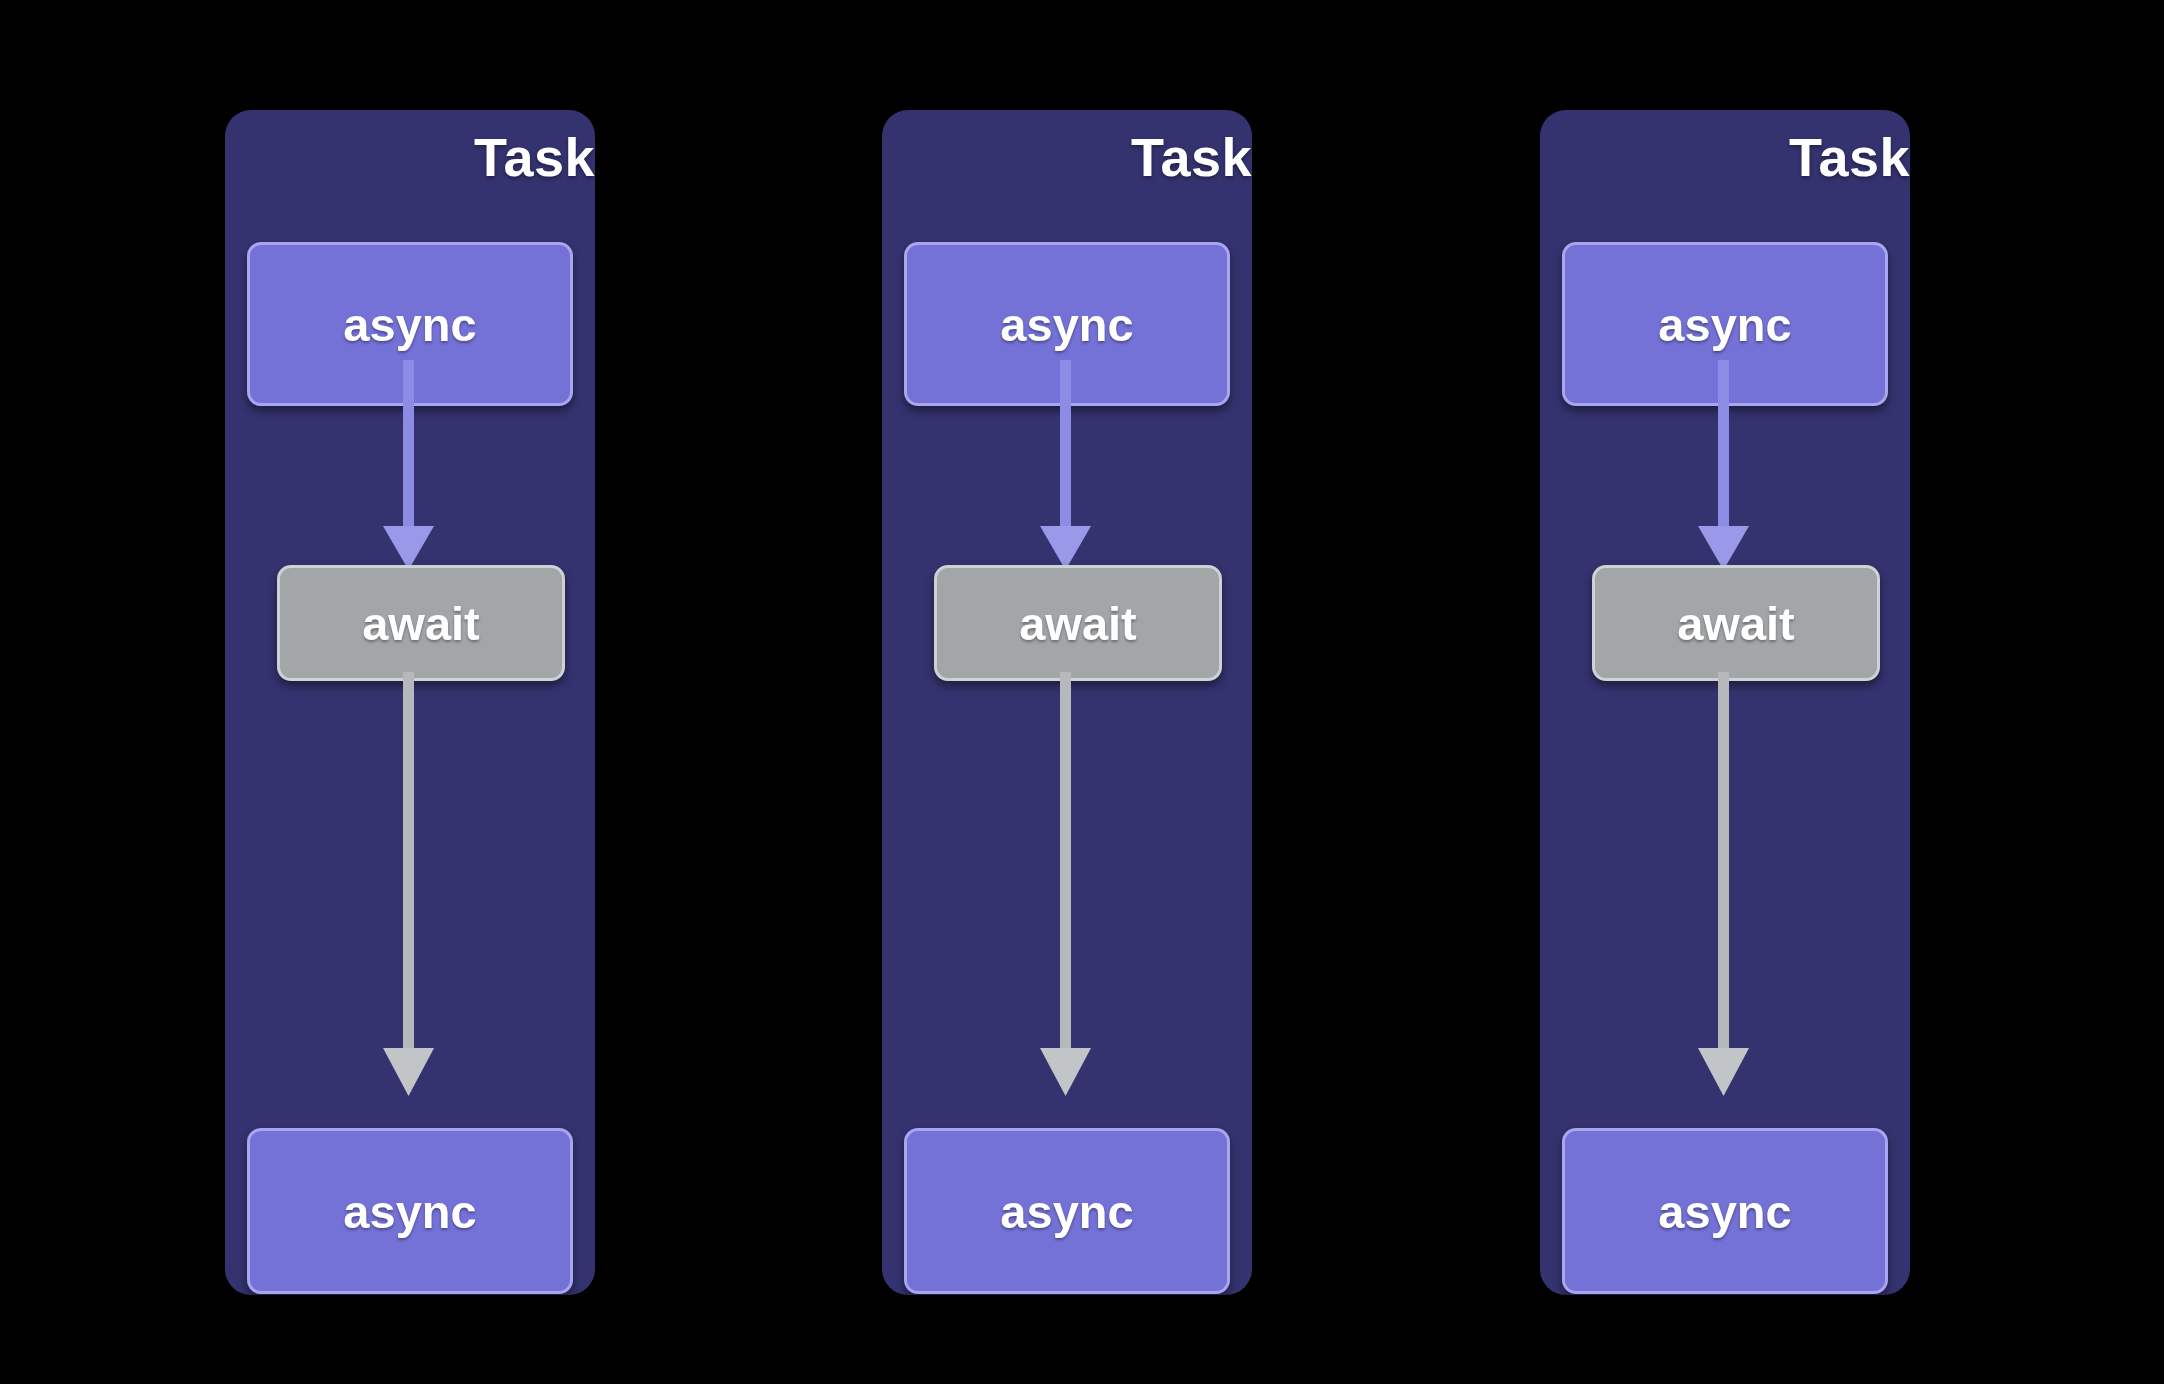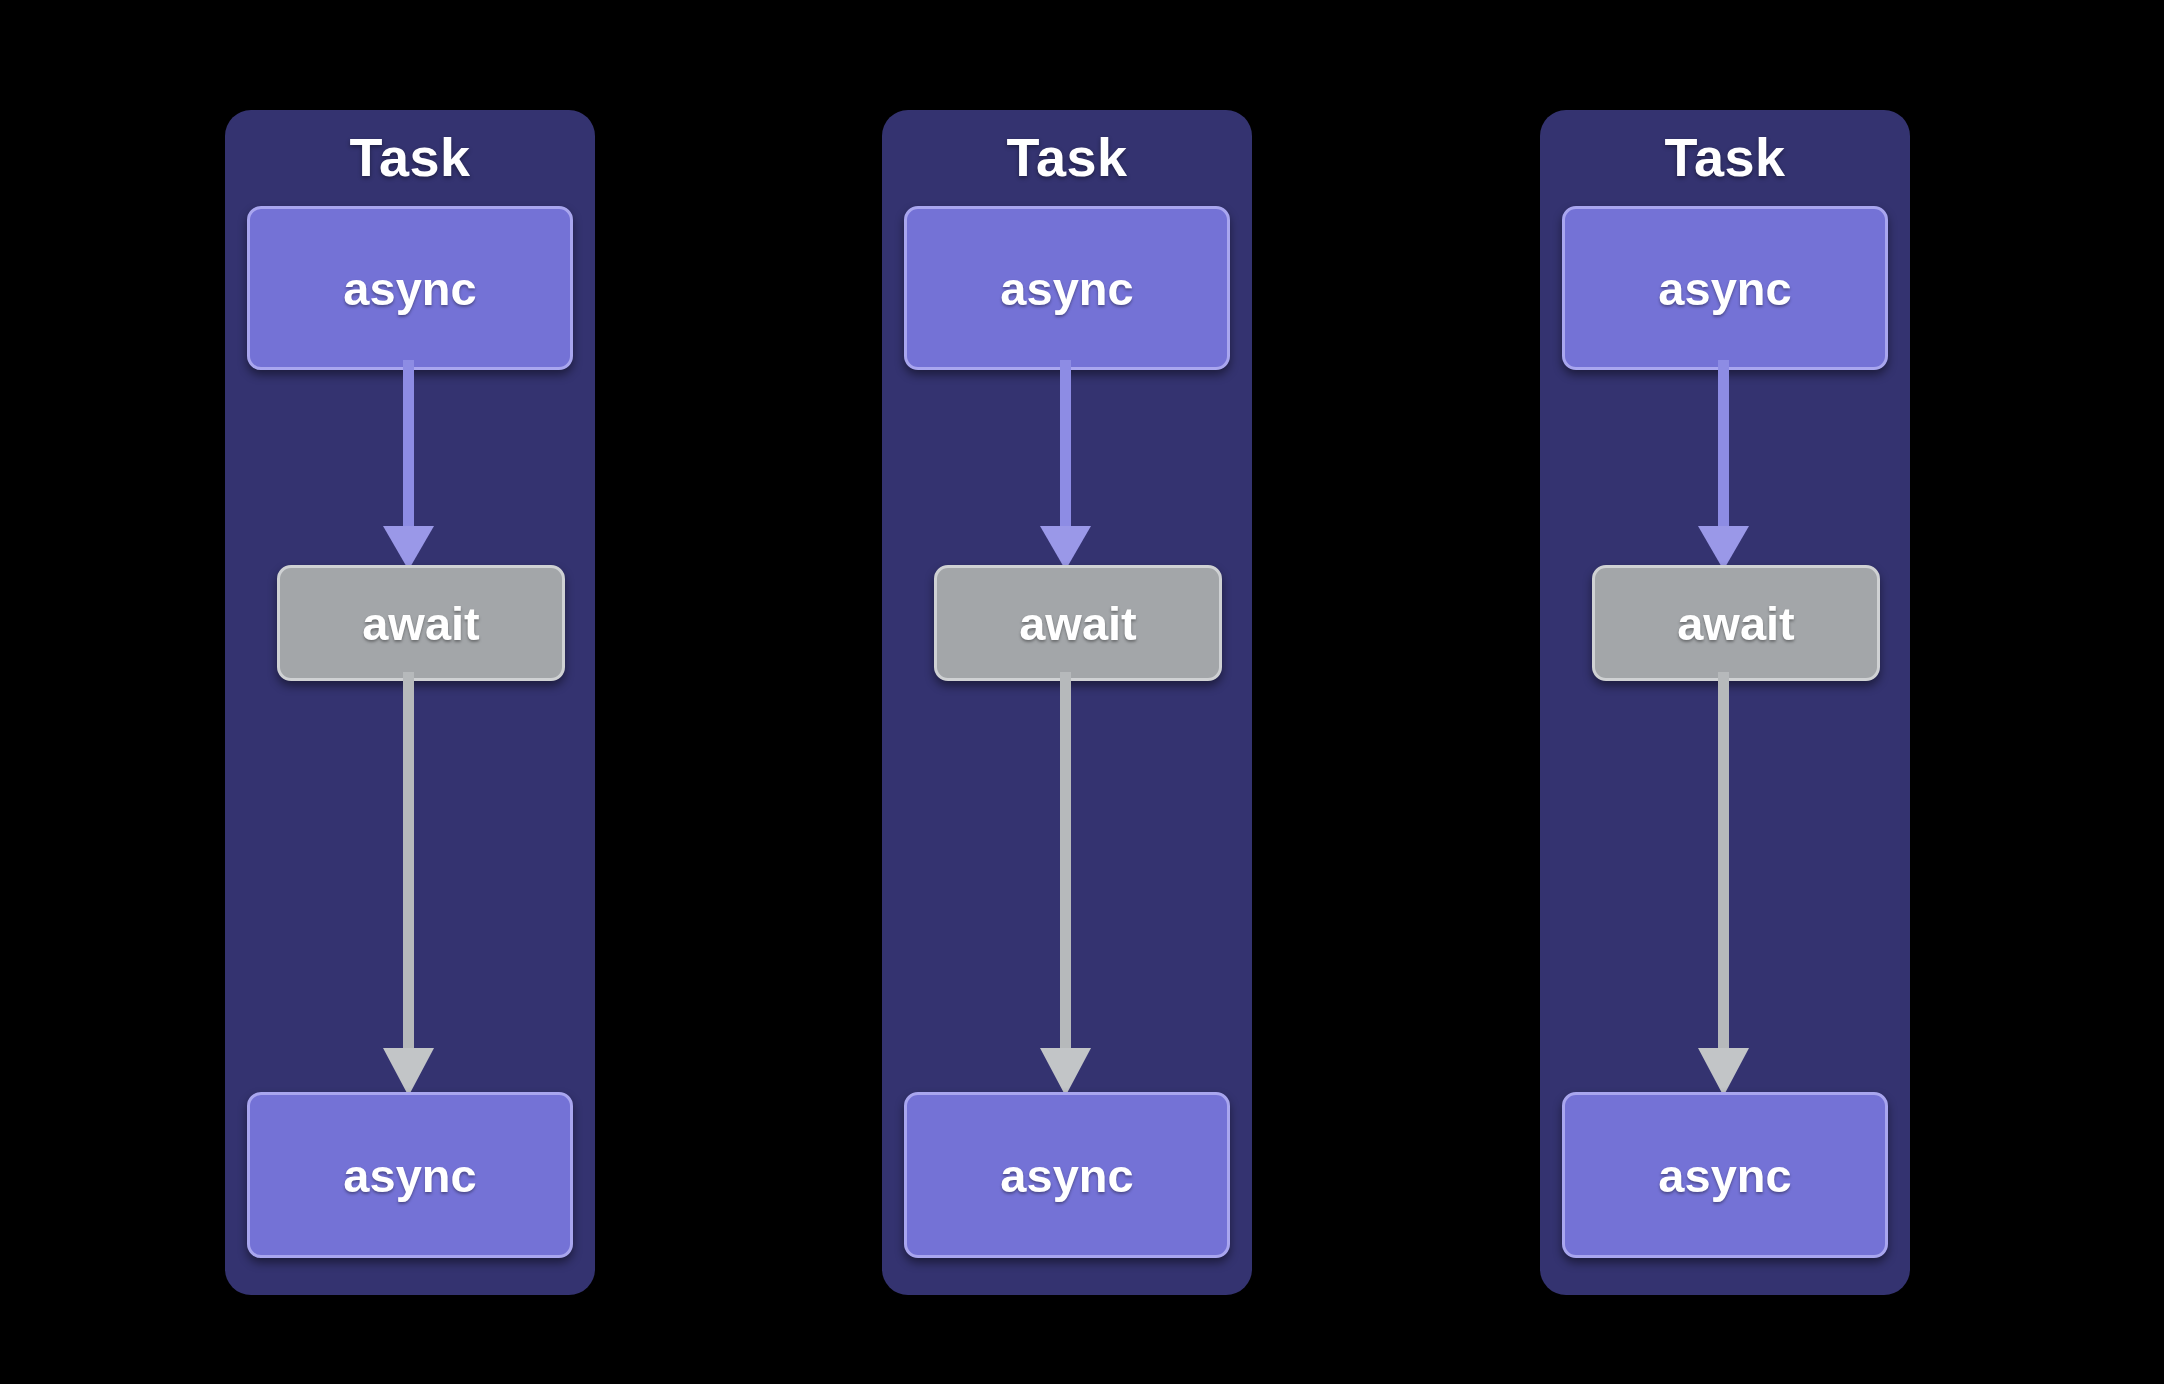--- a/index.html
+++ b/index.html
@@ -41,21 +41,21 @@
 
   .task-1 { left: 225px; }
   .task-2 { left: 882px; }
   .task-3 { left: 1540px; }
 
   .task-title {
     position: absolute;
     top: 16px;
     left: 0;
     width: 370px;
-    text-align: center;
+    text-align: right;
     color: #ffffff;
     font-size: 54px;
     font-weight: 700;
     letter-spacing: 0.5px;
     line-height: 62px;
     text-shadow: 0 2px 4px rgba(0,0,0,0.4);
   }
 
   .node {
     position: absolute;
@@ -66,20 +66,21 @@
     font-size: 47px;
     font-weight: 700;
     border-radius: 14px;
     box-shadow: 0 5px 10px rgba(0,0,0,0.45);
     text-shadow: 0 2px 3px rgba(0,0,0,0.35);
   }
 
   .node-async {
     background: #7472d6;
     border: 3px solid #a9a6ef;
+    margin-top: 36px;
   }
 
   .node-await {
     background: #a3a6a9;
     border: 3px solid #cfd1d3;
   }
 
   
   .node-top {
     left: 22px;

